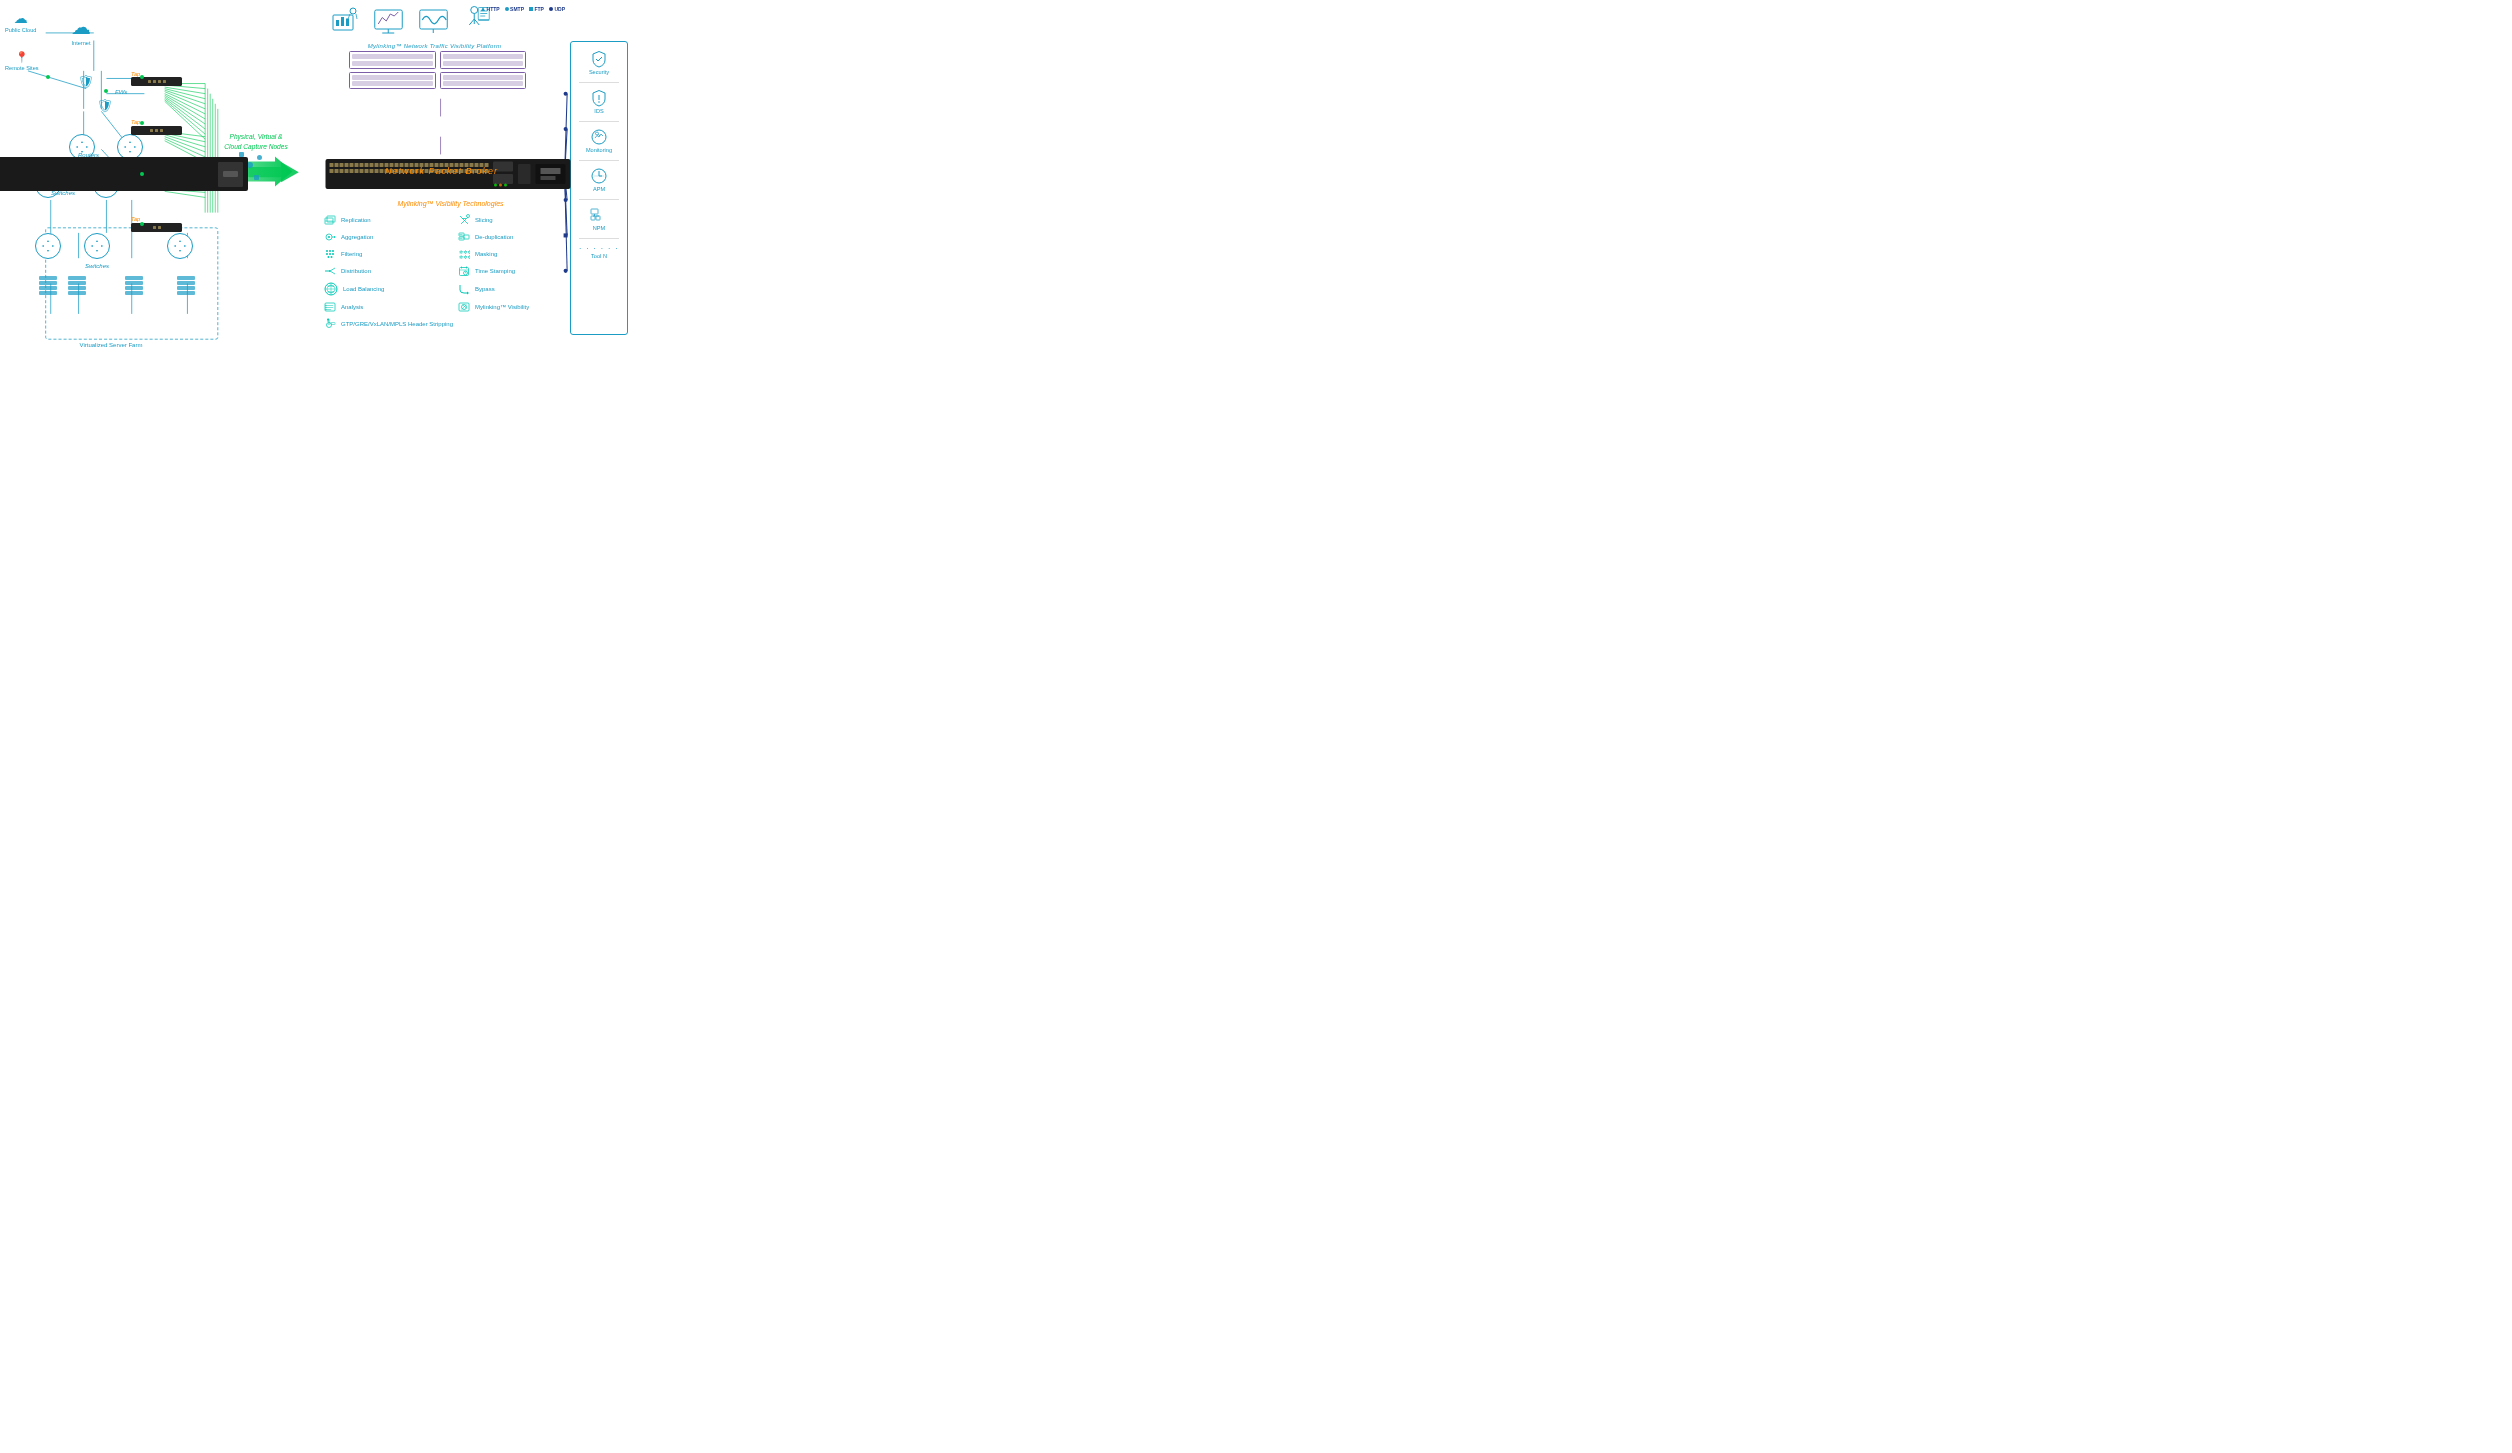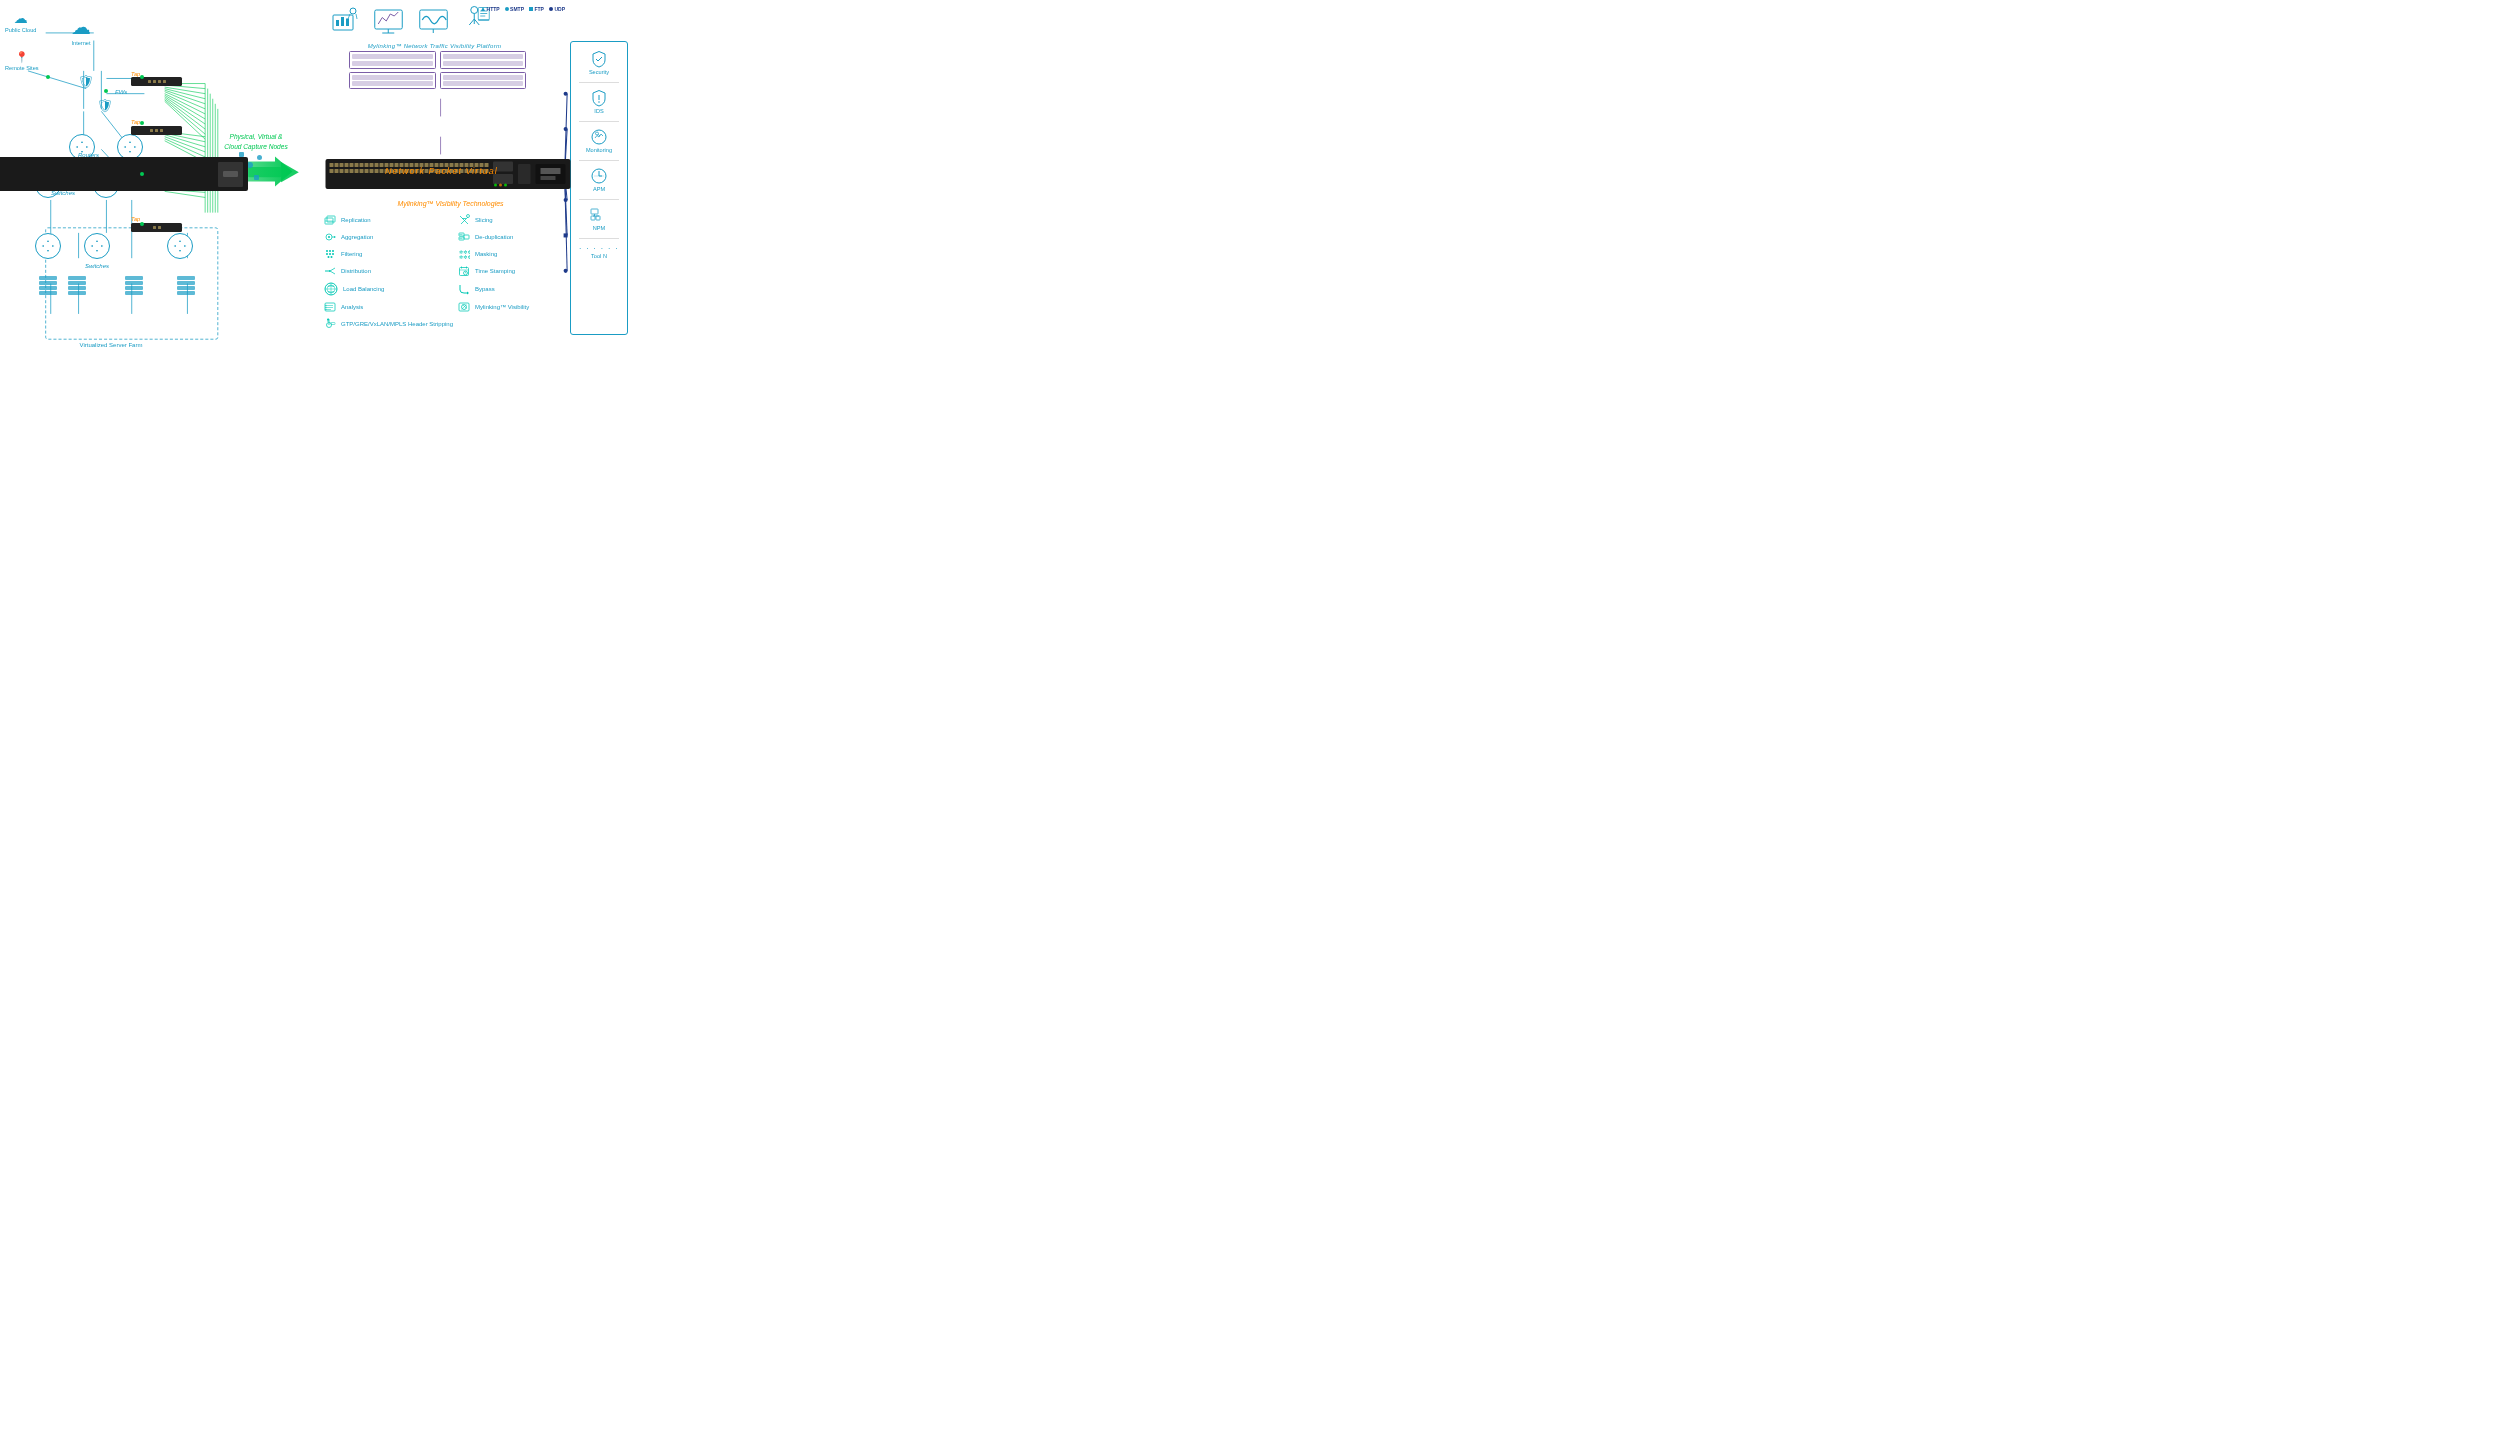--- a/index.html
+++ b/index.html
@@ -696,21 +696,21 @@
     <rect x="420" y="10" width="60" height="40" fill="#111" rx="3"></rect>
     <rect x="430" y="18" width="40" height="12" fill="#555" rx="1"></rect>
     <rect x="430" y="34" width="30" height="8" fill="#444" rx="1"></rect>
 
     <circle cx="340" cy="52" r="3" fill="#00ff00" opacity="0.7"></circle>
     <circle cx="350" cy="52" r="3" fill="#ff8800" opacity="0.7"></circle>
     <circle cx="360" cy="52" r="3" fill="#00ff00" opacity="0.7"></circle>
   </svg>
 
   <div style="position:absolute; top:166px; left:385px; z-index:20; pointer-events:none;">
-    <span style="font-size:9px; color:#ff8c00; font-style:italic; letter-spacing:1px; font-family:'Arial', sans-serif;">Network Packet Virtual</span>
+    <span style="font-size:9px; color:#ff8c00; font-style:italic; letter-spacing:1px; font-family:'Arial', sans-serif;">Network Packet Broker</span>
   </div>
 
   <div style="position:absolute; top:200px; left:324px; width:253px;">
     <div style="font-size:7px; color:#ff8c00; font-style:italic; text-align:center; margin-bottom:7px;">Mylinking™ Visibility Technologies</div>
 
     <div style="display:grid; grid-template-columns:1fr 1fr; gap:5px 15px;">
 
       <div style="display:flex; align-items:center; gap:5px;">
         <svg width="12" height="12" viewBox="0 0 24 24">
           <rect x="2" y="8" width="16" height="12" fill="none" stroke="#00c8b4" stroke-width="1.5" rx="1"></rect>

